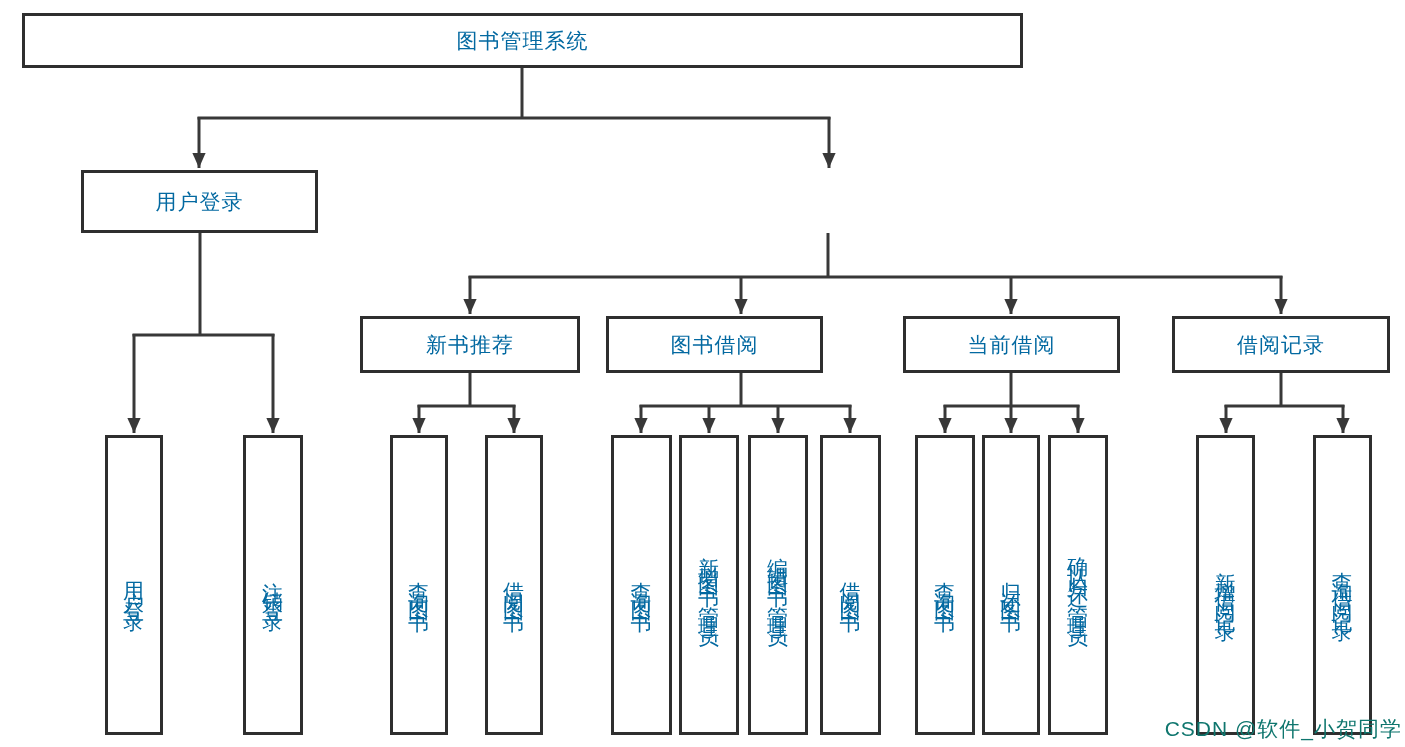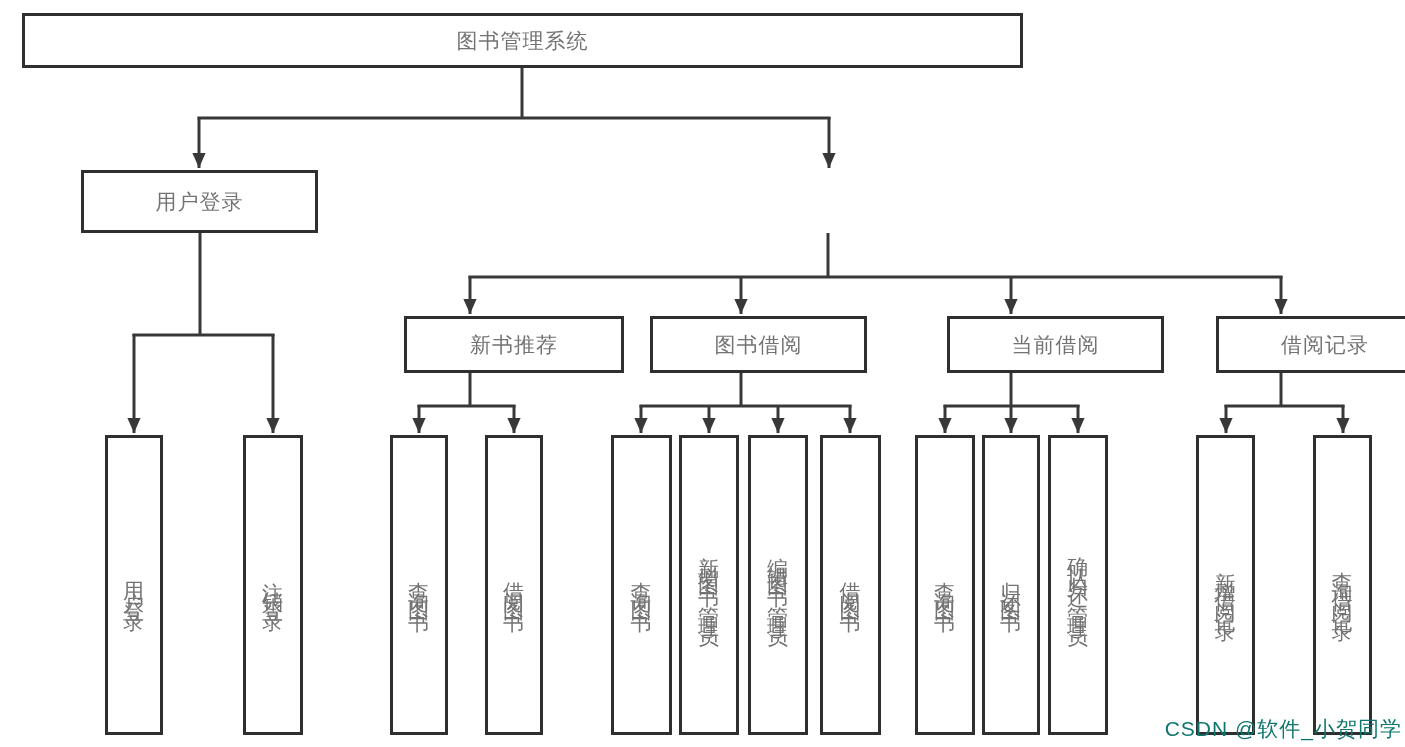--- a/index.html
+++ b/index.html
@@ -23,32 +23,32 @@
     height: 747px;
   }
   .box {
     position: absolute;
     box-sizing: border-box;
     background: #ffffff;
     border: 3px solid #2f2f2f;
     display: flex;
     align-items: center;
     justify-content: center;
-    color: #737373;
+    color: #0369a1;
     font-size: 21px;
     letter-spacing: 1px;
     white-space: nowrap;
   }
   
   .b-root  { left: 22px;   top: 13px;  width: 1001px; height: 55px; }
   
   .b-l2a   { left: 81px;   top: 170px; width: 237px;  height: 63px; }
   .b-l2b   { left: 712px;  top: 170px; width: 233px;  height: 63px; }
   
-  .lvl3    { top: 316px; height: 57px; margin-left: 44px; }
+  .lvl3    { top: 316px; height: 57px; }
   .b-l3a   { left: 360px;  width: 220px; }
   .b-l3b   { left: 606px;  width: 217px; }
   .b-l3c   { left: 903px;  width: 217px; }
   .b-l3d   { left: 1172px; width: 218px; }
   
   .leaf    { top: 435px; height: 300px; }
   .leaf .vtext {
     writing-mode: vertical-rl;
     text-orientation: mixed;
     letter-spacing: 10px;

